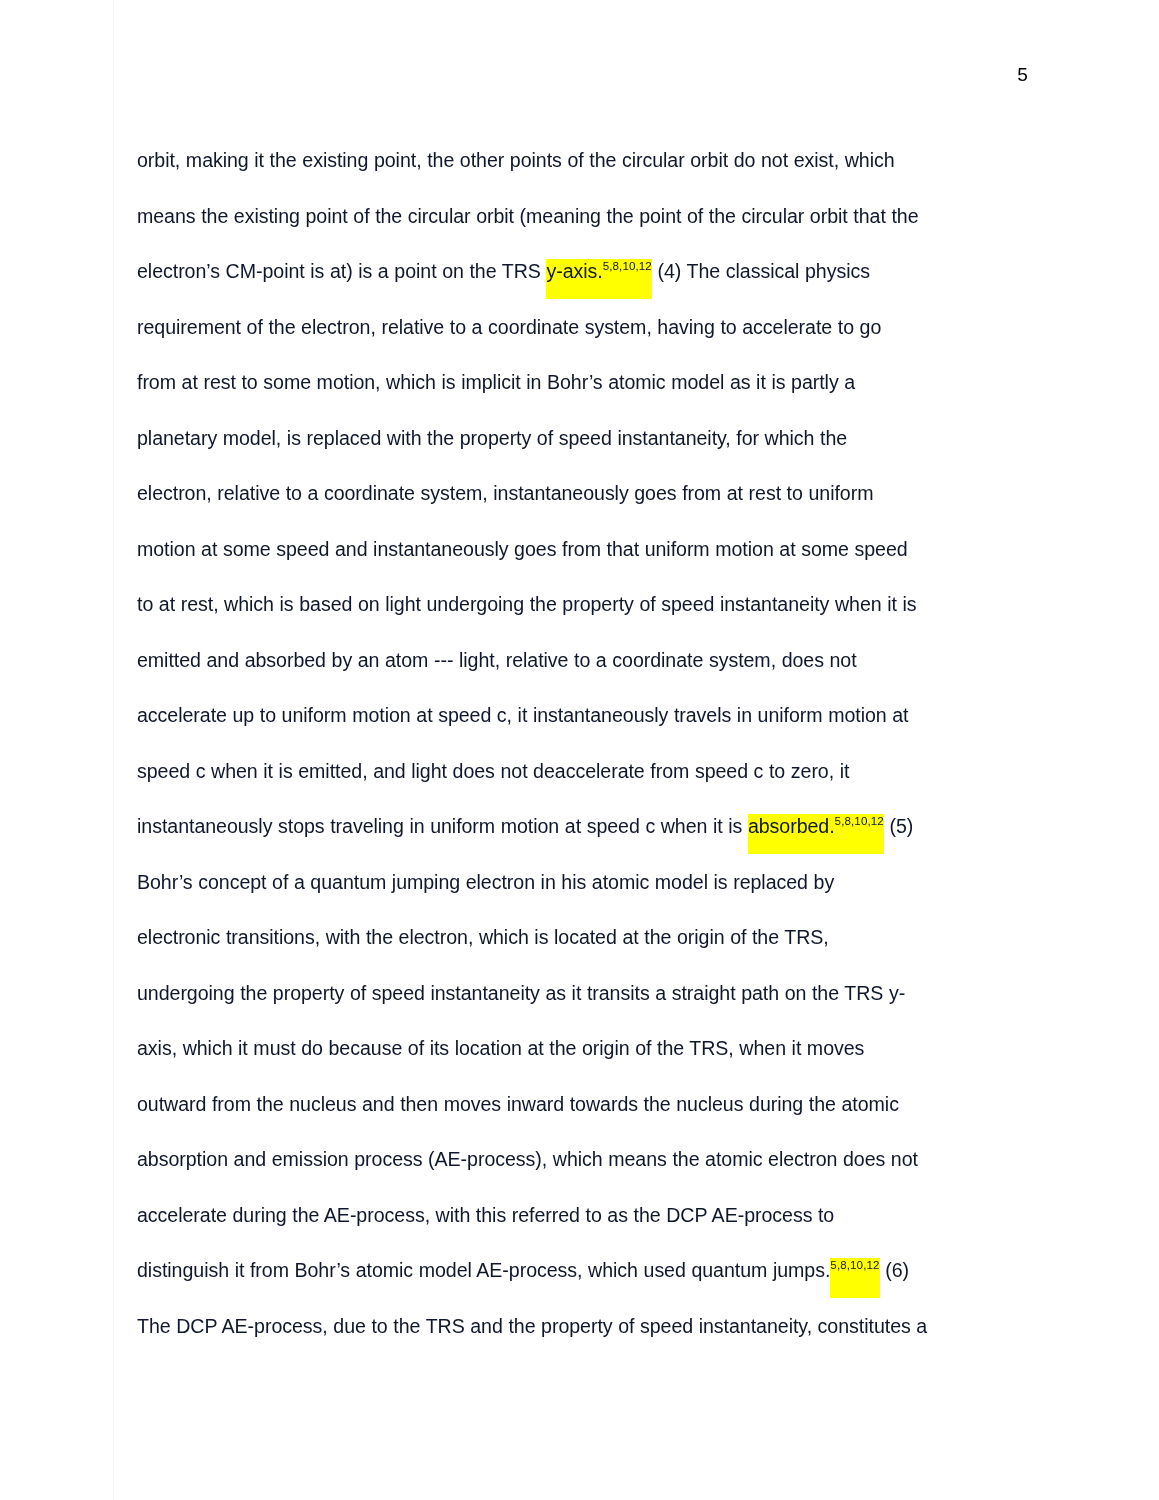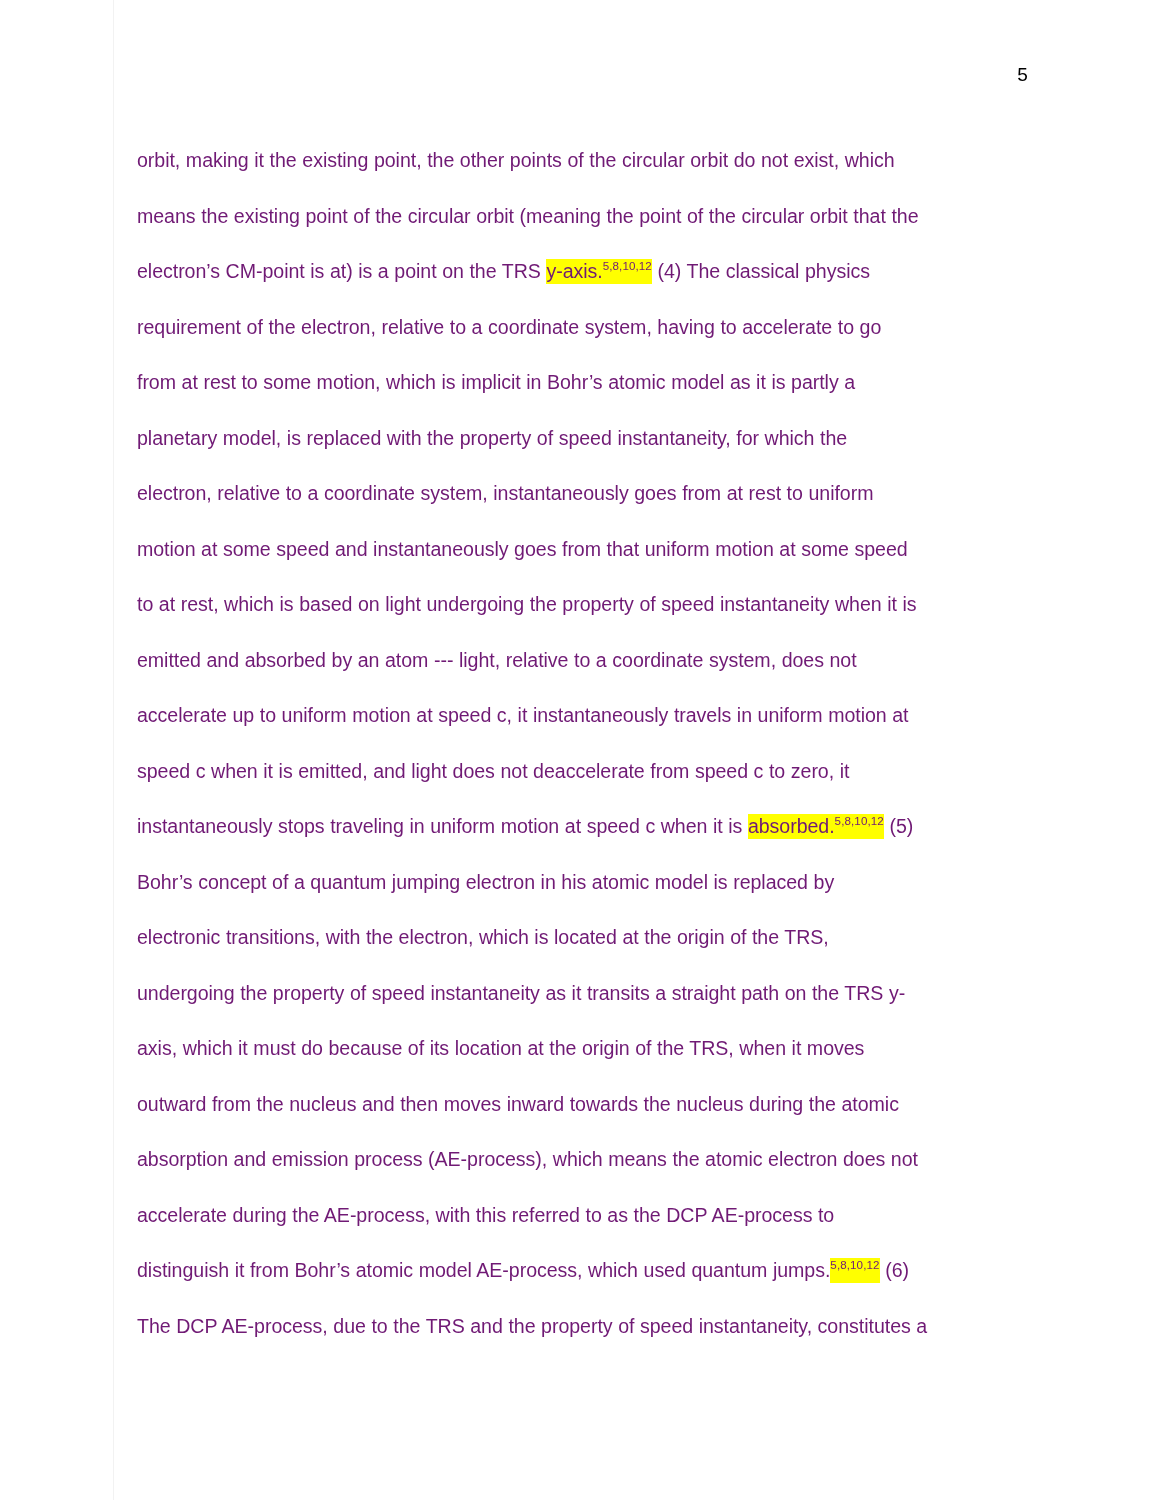--- a/index.html
+++ b/index.html
@@ -44,36 +44,36 @@
     letter-spacing: 0.1px;
   }
 
   #body-text {
     position: absolute;
     left: 137px;
     top: 133px;
     width: 890px;
     font-size: 19.6px;
     line-height: 55.5px;
-    color: #701a75;
+    color: #0f172a;
     letter-spacing: -0.05px;
     text-align: left;
     word-spacing: 0.2px;
     white-space: pre-wrap;
   }
 
   .ln {
     display: block;
     height: 55.5px;
     white-space: nowrap;
   }
 
   .hl {
     background: #ffff00;
-    padding: 1px 0 2px 0;
+    padding: 1px 0 17px 0;
     box-decoration-break: clone;
     -webkit-box-decoration-break: clone;
   }
 
   sup {
     font-size: 11.6px;
     vertical-align: super;
     line-height: 0;
     letter-spacing: 0.1px;
   }

